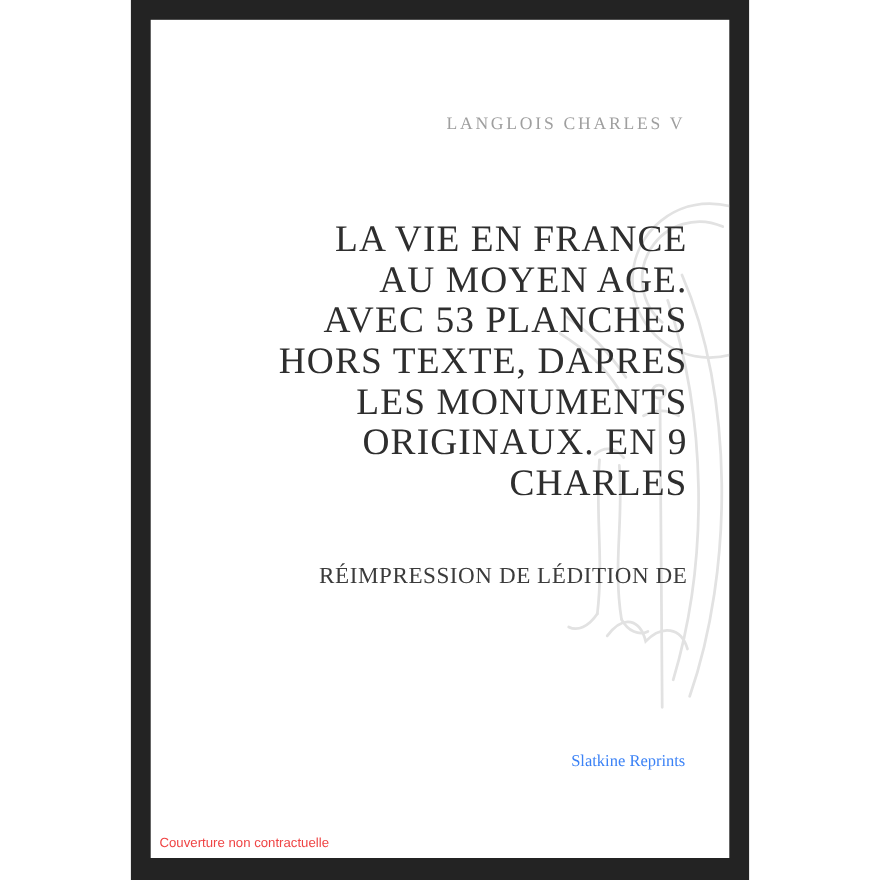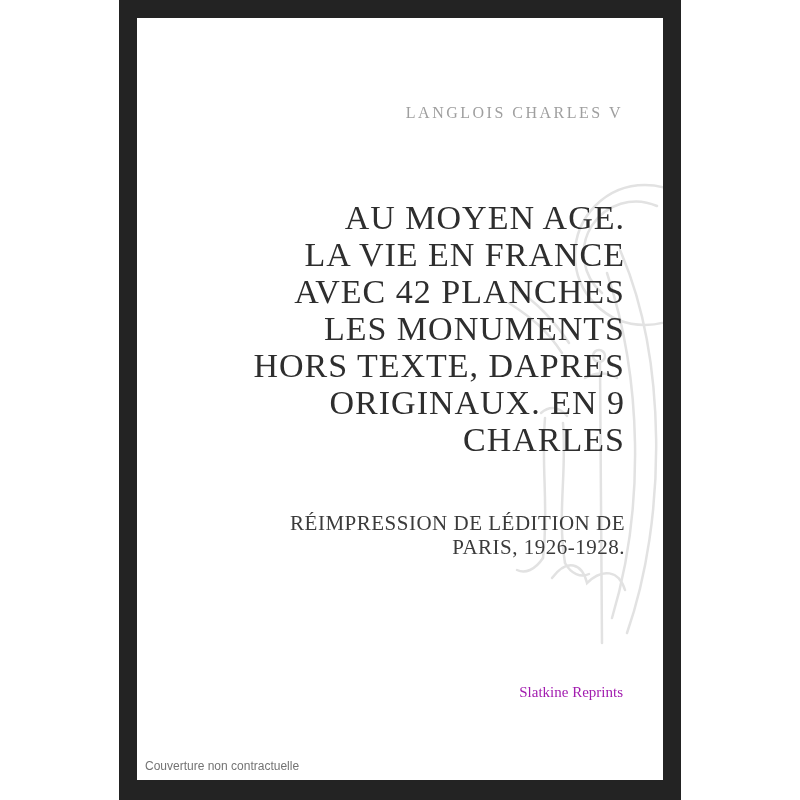--- a/index.html
+++ b/index.html
@@ -84,31 +84,31 @@
     letter-spacing: 0.5px;
     color: #3b3b3b;
     white-space: nowrap;
   }
   .publisher {
     position: absolute;
     top: 666px;
     right: 40px;
     z-index: 1;
     font-size: 15px;
-    color: #a21caf;
+    color: #3b82f6;
     white-space: nowrap;
   }
   .footer-note {
     position: absolute;
     top: 741px;
     left: 8px;
     z-index: 1;
     font-family: "Liberation Sans", sans-serif;
     font-size: 12px;
-    color: #737373;
+    color: #ef4444;
     white-space: nowrap;
   }
 </style>
 </head>
 <body>
 
 <div class="canvas">
   <div class="cover">
     <div class="page">
 
@@ -132,32 +132,31 @@
 
         <path d="M 113 72 C 160 180, 160 340, 120 455"></path>
         <path d="M 100 95 C 135 200, 138 330, 105 440"></path>
 
         <path d="M 45 400 C 60 380, 75 385, 80 405 C 95 390, 112 392, 118 412"></path>
       </svg>
 
       <div class="author">LANGLOIS CHARLES V</div>
 
       <div class="title">
+        <div>LA VIE EN FRANCE</div>
         <div>AU MOYEN AGE.</div>
-        <div>LA VIE EN FRANCE</div>
-        <div>AVEC 42 PLANCHES</div>
+        <div>AVEC 53 PLANCHES</div>
+        <div>HORS TEXTE, DAPRES</div>
         <div>LES MONUMENTS</div>
-        <div>HORS TEXTE, DAPRES</div>
         <div>ORIGINAUX. EN 9</div>
         <div>CHARLES</div>
       </div>
 
       <div class="subtitle">
         <div>RÉIMPRESSION DE LÉDITION DE</div>
-        <div>PARIS, 1926-1928.</div>
       </div>
 
       <div class="publisher">Slatkine Reprints</div>
 
       <div class="footer-note">Couverture non contractuelle</div>
 
     </div>
   </div>
 </div>
 

